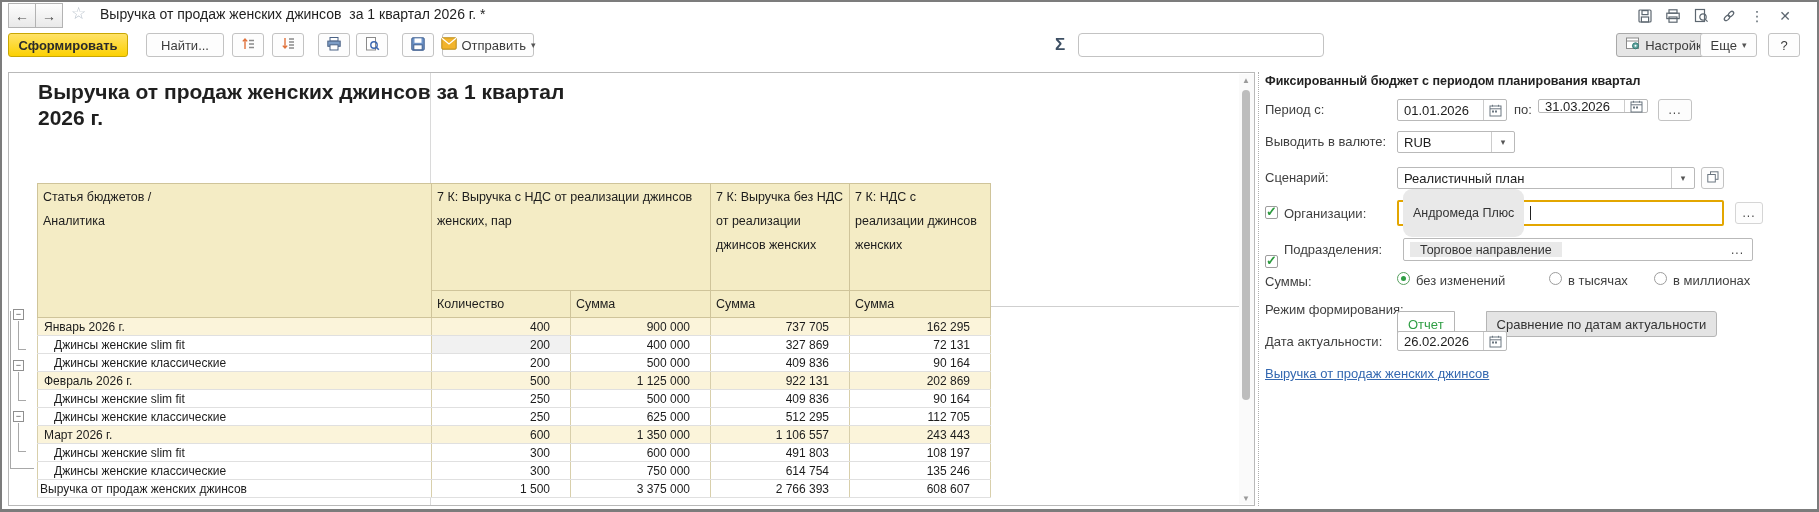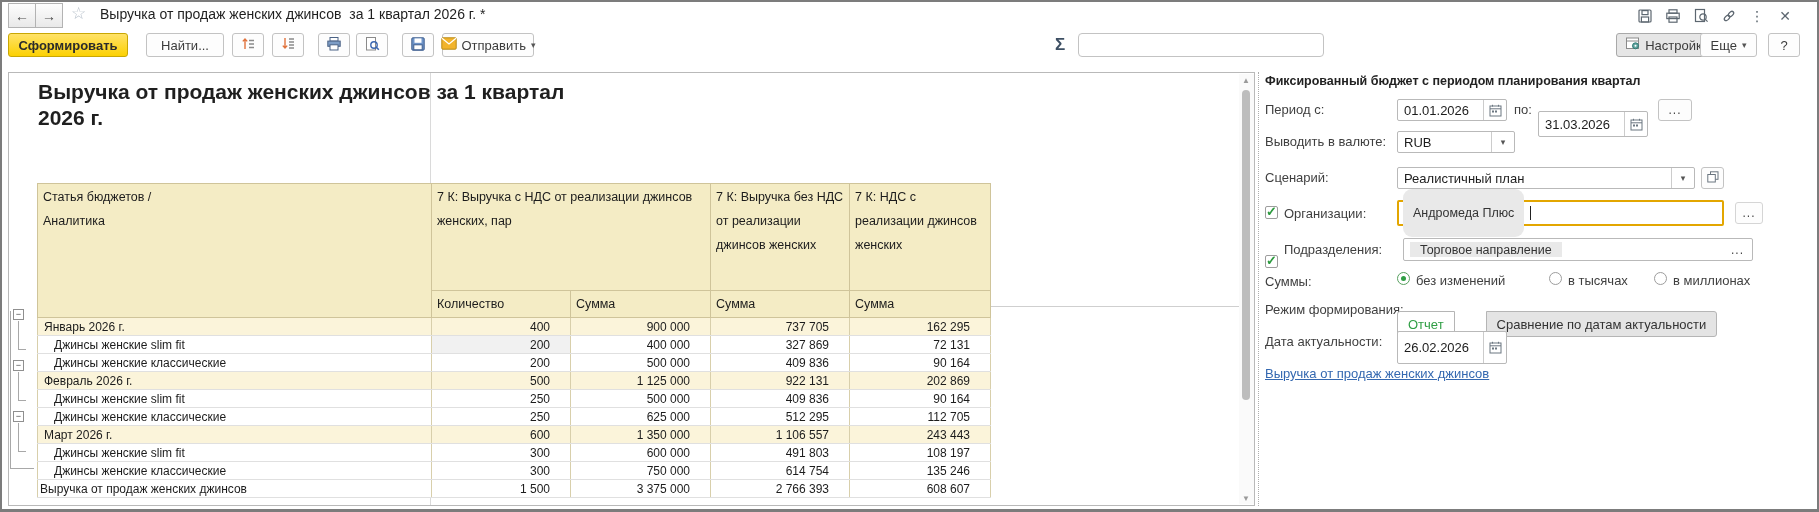--- a/index.html
+++ b/index.html
@@ -334,21 +334,21 @@
         <rect x="1" y="2" width="11" height="10" fill="#fff" stroke="#6b7680"></rect>
         <line x1="1" y1="4.8" x2="12" y2="4.8" stroke="#6b7680"></line>
         <line x1="3.5" y1="0.8" x2="3.5" y2="2.6" stroke="#6b7680"></line>
         <line x1="9.5" y1="0.8" x2="9.5" y2="2.6" stroke="#6b7680"></line>
         <rect x="3" y="6.5" width="2" height="2" fill="#6b7680"></rect>
         <rect x="6" y="6.5" width="2" height="2" fill="#6b7680"></rect>
       </svg>
     </span>
 </div>
 <div class="abs plabel" style="left:1514px;top:102px;">по:</div>
-<div class="abs field" style="left:1538px;top:111px;width:110px;height:26px;">
+<div class="abs field" style="left:1538px;top:99px;width:110px;height:14px;">
   <span class="txt">31.03.2026</span>
   <span class="seg">
       <svg width="13" height="13" viewBox="0 0 13 13">
         <rect x="1" y="2" width="11" height="10" fill="#fff" stroke="#6b7680"></rect>
         <line x1="1" y1="4.8" x2="12" y2="4.8" stroke="#6b7680"></line>
         <line x1="3.5" y1="0.8" x2="3.5" y2="2.6" stroke="#6b7680"></line>
         <line x1="9.5" y1="0.8" x2="9.5" y2="2.6" stroke="#6b7680"></line>
         <rect x="3" y="6.5" width="2" height="2" fill="#6b7680"></rect>
         <rect x="6" y="6.5" width="2" height="2" fill="#6b7680"></rect>
       </svg>
@@ -409,21 +409,21 @@
 <div class="abs radio" style="left:1654px;top:272px;"></div>
 <div class="abs plabel" style="left:1673px;top:273px;">в миллионах</div>
 
 <div class="abs plabel" style="left:1265px;top:302px;">Режим формирования:</div>
 <div class="abs" style="left:1397px;top:311px;display:flex;gap:32px;">
   <span class="segbtn on">Отчет</span>
   <span class="segbtn off">Сравнение по датам актуальности</span>
 </div>
 
 <div class="abs plabel" style="left:1265px;top:334px;">Дата актуальности:</div>
-<div class="abs field" style="left:1397px;top:331px;width:110px;height:33px;">
+<div class="abs field" style="left:1397px;top:331px;width:110px;height:20px;">
   <span class="txt">26.02.2026</span>
   <span class="seg">
       <svg width="13" height="13" viewBox="0 0 13 13">
         <rect x="1" y="2" width="11" height="10" fill="#fff" stroke="#6b7680"></rect>
         <line x1="1" y1="4.8" x2="12" y2="4.8" stroke="#6b7680"></line>
         <line x1="3.5" y1="0.8" x2="3.5" y2="2.6" stroke="#6b7680"></line>
         <line x1="9.5" y1="0.8" x2="9.5" y2="2.6" stroke="#6b7680"></line>
         <rect x="3" y="6.5" width="2" height="2" fill="#6b7680"></rect>
         <rect x="6" y="6.5" width="2" height="2" fill="#6b7680"></rect>
       </svg>

